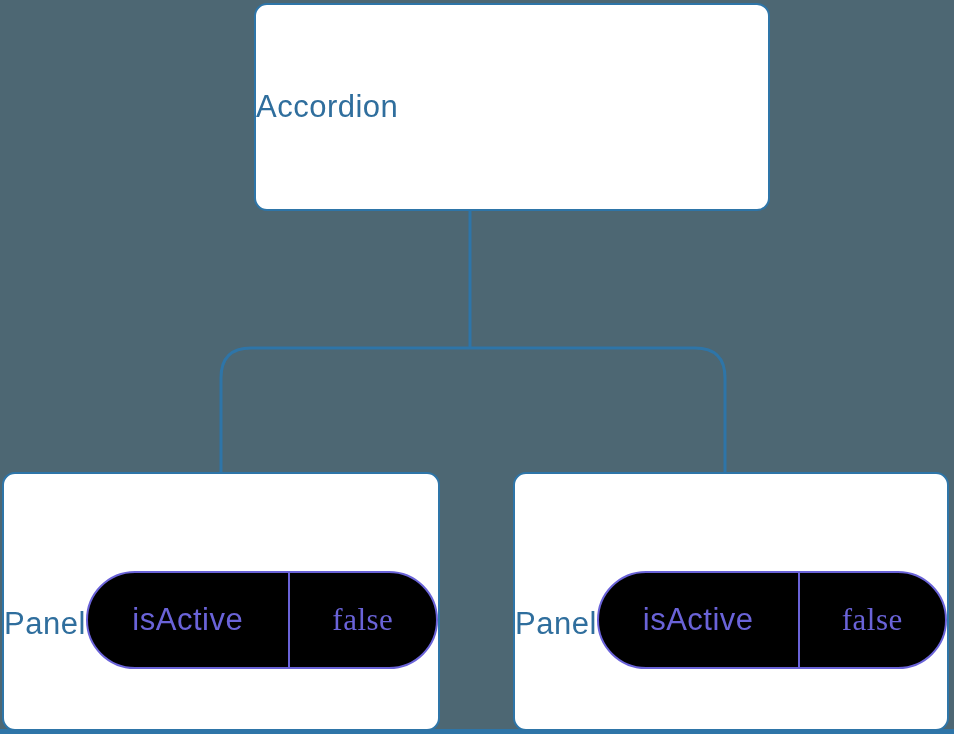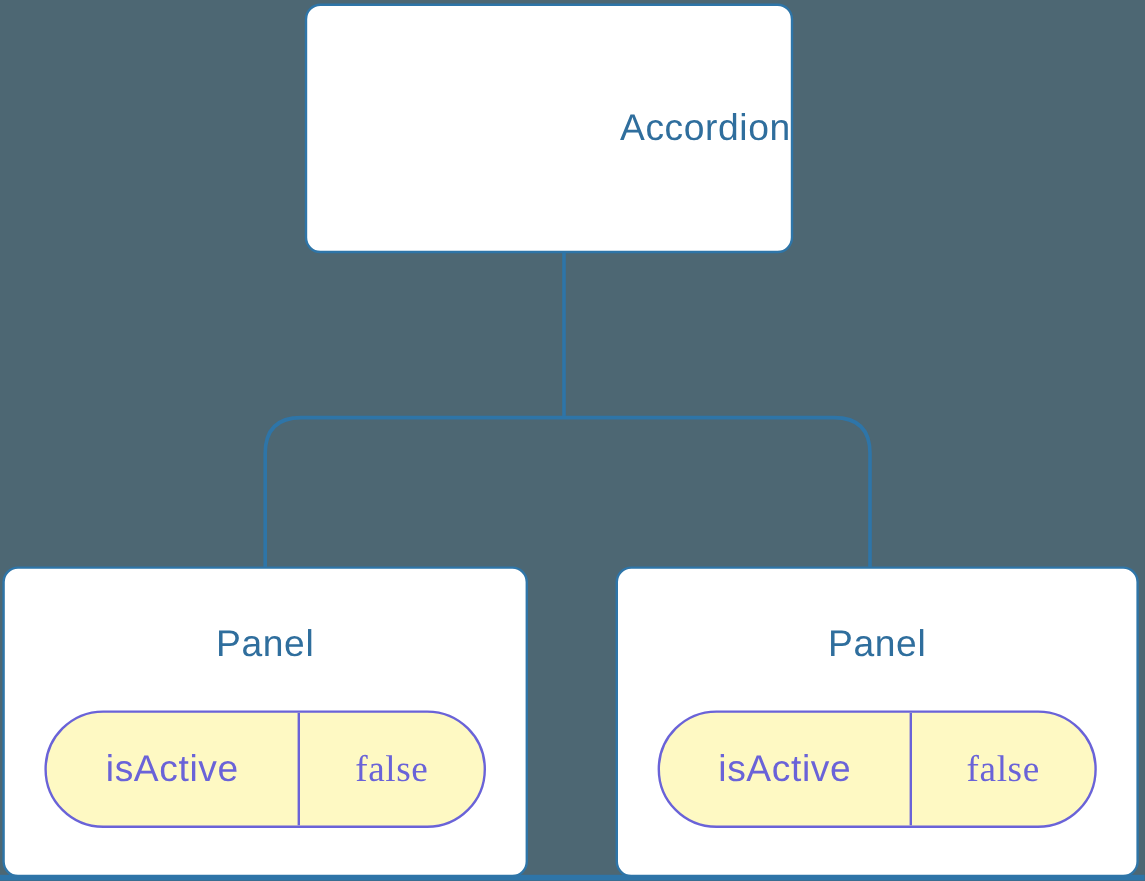--- a/index.html
+++ b/index.html
@@ -31,51 +31,51 @@
   }
   .node {
     position: absolute;
     background: #ffffff;
     border: 2px solid #2e75a8;
     border-radius: 13px;
     z-index: 2;
   }
   .node-root {
     left: 254px; top: 3px;
-    width: 407px; height: 208px;
+    width: 516px; height: 208px;
     display: flex;
     align-items: center;
-    justify-content: flex-end;
+    justify-content: flex-start;
   }
   .node-title {
     color: #2f6e9d;
     font-size: 31px;
     font-weight: 500;
     letter-spacing: 0.5px;
     line-height: 38px;
   }
   .node-panel {
     top: 472px;
     height: 259px;
     display: flex;
-    flex-direction: column;
+    flex-direction: row;
     align-items: center;
   }
   .node-panel-left  { left: 2px;   width: 438px; }
   .node-panel-right { left: 513px; width: 436px; }
   .node-panel .node-title { margin-top: 44px; }
   .state-pill {
     margin-top: 36px;
     width: calc(100% - 66px);
     height: 98px;
     border: 2px solid #6a63d8;
     border-radius: 50px;
     display: flex;
     overflow: hidden;
-    background: #fef9c3;
+    background: #000000;
   }
   .state-cell {
     display: flex;
     align-items: center;
     justify-content: center;
     color: #6a63d8;
     font-size: 31px;
     letter-spacing: 0.5px;
   }
   .state-key {

